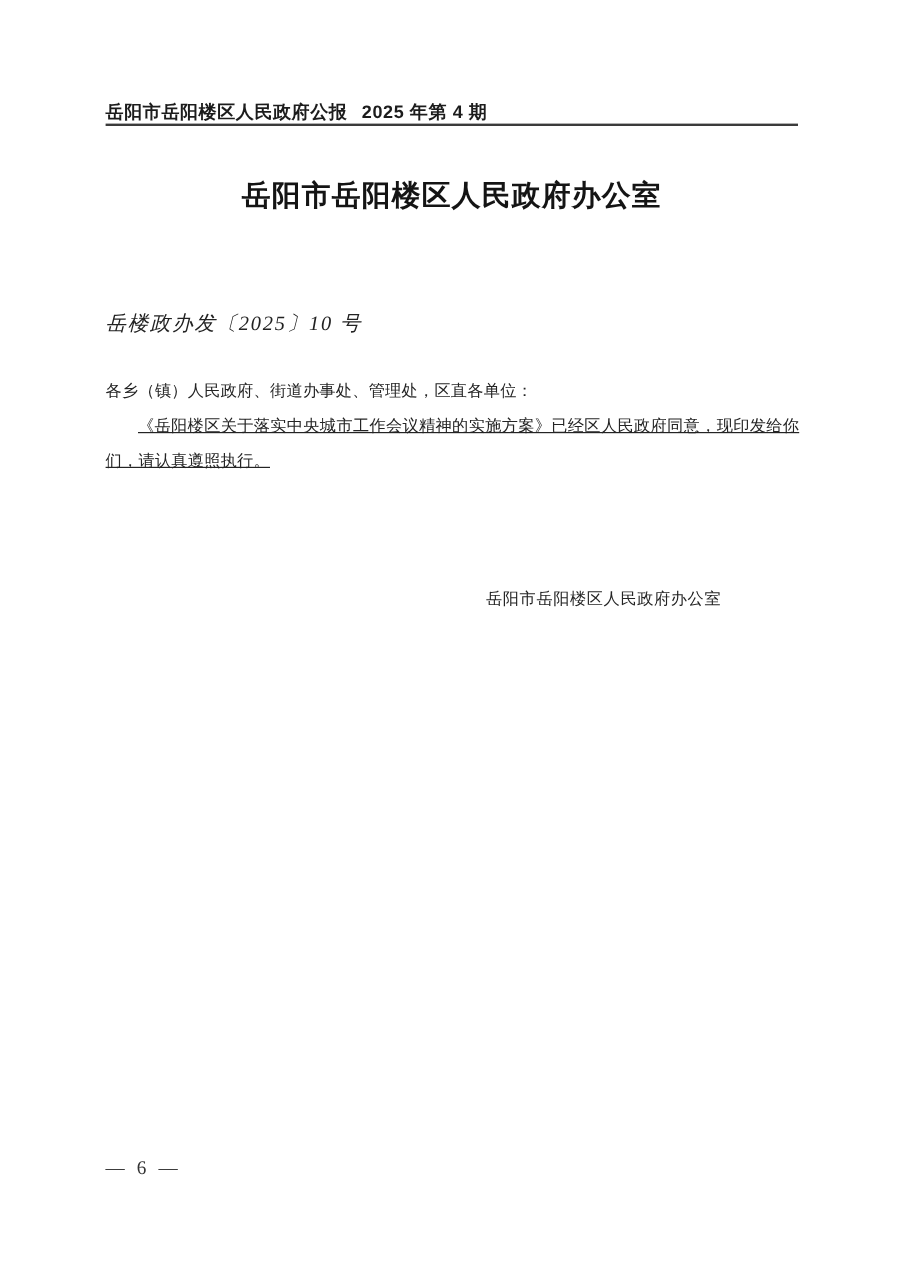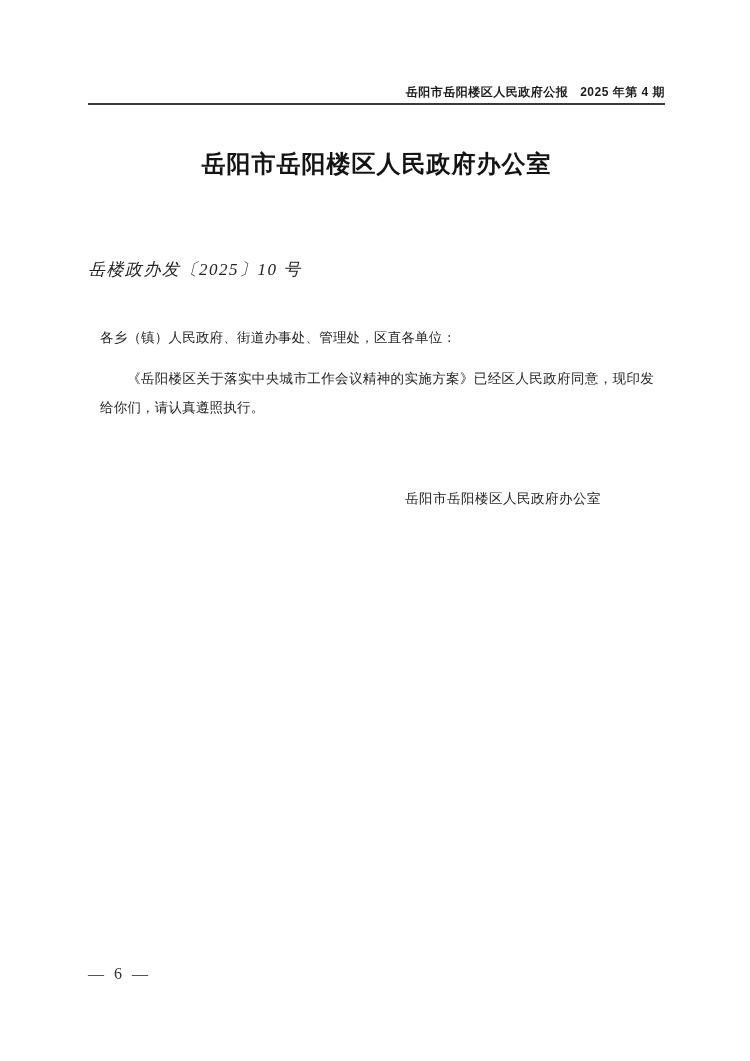--- a/index.html
+++ b/index.html
@@ -16,23 +16,23 @@
     overflow: hidden;
     color: #1f1f1f;
     font-family: "Liberation Serif", serif;
   }
   
   .masthead {
     position: absolute;
     top: 84px;
     left: 88px;
     width: 577px;
-    text-align: right;
+    text-align: left;
     font-family: "Liberation Sans", sans-serif;
-    font-size: 12px;
+    font-size: 15px;
     font-weight: 600;
     letter-spacing: 0.5px;
     color: #1c1c1c;
     white-space: nowrap;
   }
   .masthead .issue {
     padding-left: 12px;
   }
   .masthead-rule {
     position: absolute;
@@ -76,24 +76,25 @@
     width: 578px;
     font-family: "Liberation Serif", serif;
     font-size: 13.5px;
     line-height: 29px;
     letter-spacing: 0.2px;
     color: #242424;
   }
   .body-block .paragraph {
     text-indent: 2em;
     text-align: justify;
-    margin: 12px;
+    margin: 0;
+    text-decoration: underline;
   }
   .body-block .salutation {
-    margin: 12px;
+    margin: 0;
   }
   
   .signoff {
     position: absolute;
     top: 484px;
     left: 377px;
     width: 252px;
     text-align: center;
     font-family: "Liberation Serif", serif;
     font-size: 13.5px;

